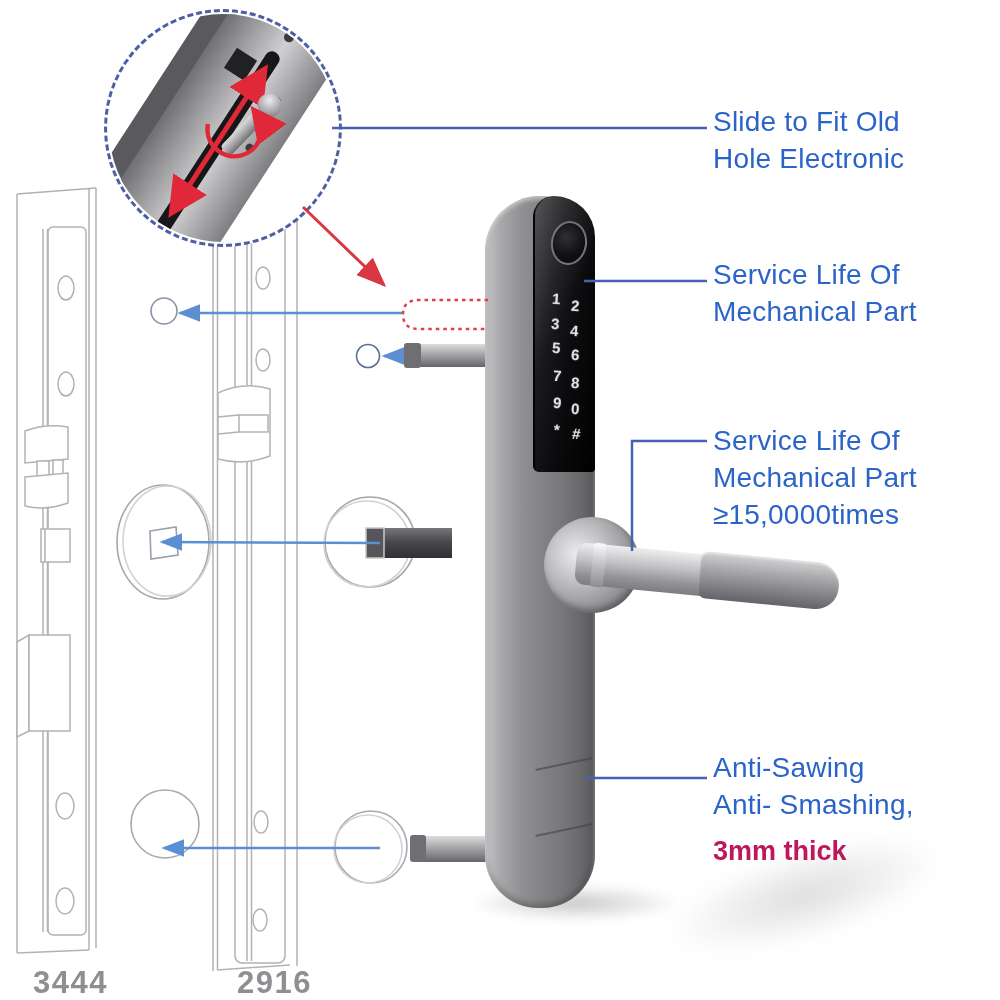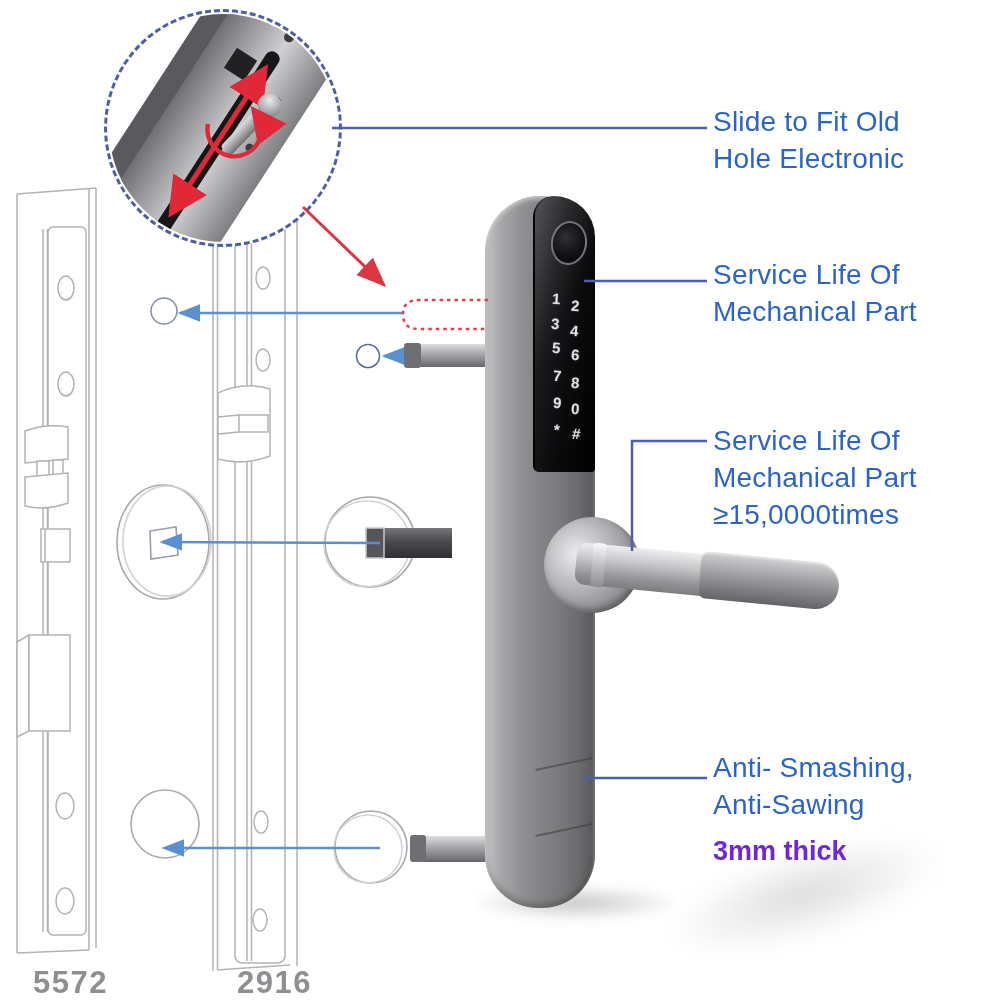--- a/index.html
+++ b/index.html
@@ -2,21 +2,21 @@
 <html><head>
 <meta charset="utf-8">
 <style>
   html,body{margin:0;padding:0;background:#fff;}
   .canvas{position:relative;width:1000px;height:1000px;background:#fff;overflow:hidden;
           font-family:"Liberation Sans",sans-serif;}
   .abs{position:absolute;}
   svg{display:block;}
   
   .h-blue{color:#2b64c9;font-weight:normal;font-size:28px;line-height:37px;letter-spacing:.2px;}
-  .note-gray{color:#6d28d9;font-weight:bold;font-size:27px;line-height:38px;}
+  .note-gray{color:#be185d;font-weight:bold;font-size:27px;line-height:38px;}
   .plate-num{color:#8f8f93;font-weight:bold;font-size:31px;letter-spacing:1.5px;}
   .txt-block div{white-space:nowrap;}
   
   .inset{left:104px;top:9px;width:238px;height:238px;border-radius:50%;
          border:3px dashed #4d5ea2;background:#fff;z-index:2;box-sizing:border-box;}
   .inset svg{border-radius:50%;}
   
   .lock{left:0;top:0;width:1000px;height:1000px;z-index:3;pointer-events:none;}
   .lock-shadow{left:468px;top:884px;width:215px;height:38px;border-radius:50%;
       background:radial-gradient(ellipse at center,rgba(120,120,126,.4),rgba(120,120,126,0) 70%);
@@ -257,21 +257,21 @@
     <div class="h-blue">Mechanical Part</div>
   </div>
 
   <div class="abs txt txt-block" style="left:713px;top:422px;">
     <div class="h-blue">Service Life Of</div>
     <div class="h-blue">Mechanical Part</div>
     <div class="h-blue">≥15,0000times</div>
   </div>
 
   <div class="abs txt txt-block" style="left:713px;top:749px;">
+    <div class="h-blue">Anti-Sawing</div>
     <div class="h-blue">Anti- Smashing,</div>
-    <div class="h-blue">Anti-Sawing</div>
     <div class="note-gray" style="margin-top:9px;">3mm thick</div>
   </div>
 
-  <div class="abs txt plate-num" style="left:33px;top:965px;">5572</div>
+  <div class="abs txt plate-num" style="left:33px;top:965px;">3444</div>
   <div class="abs txt plate-num" style="left:237px;top:965px;">2916</div>
 
 </div>
 
 </body></html>

